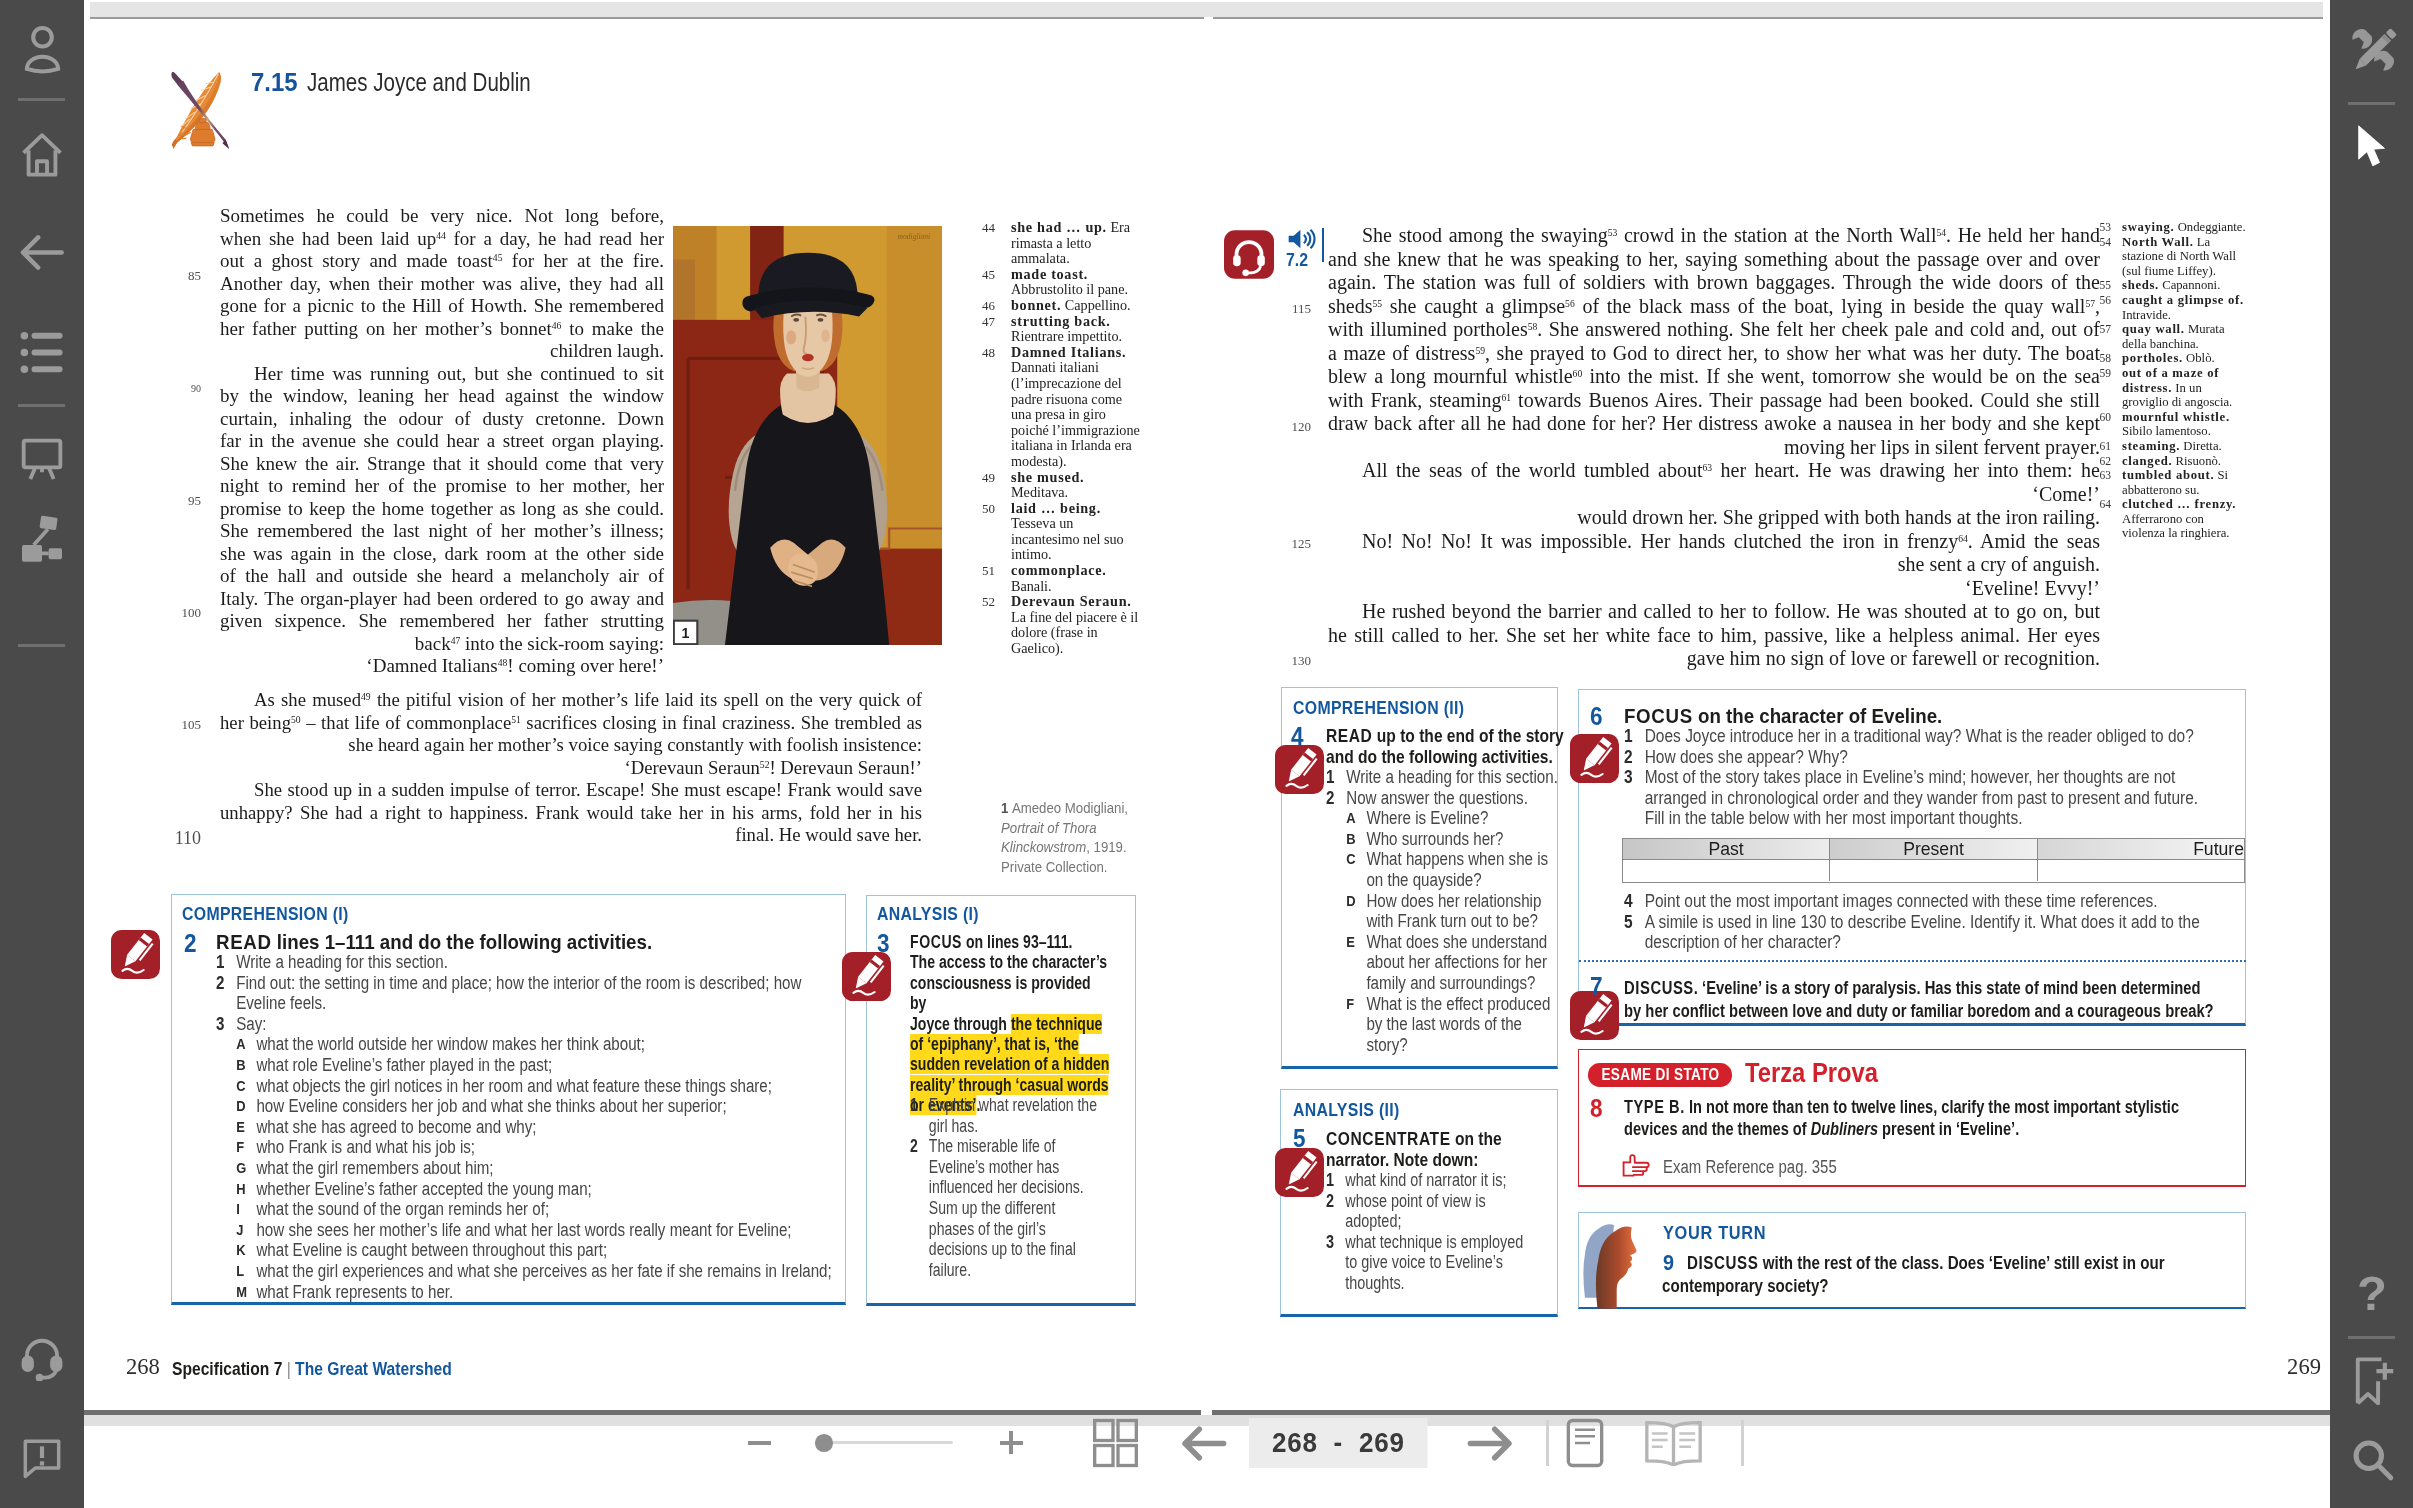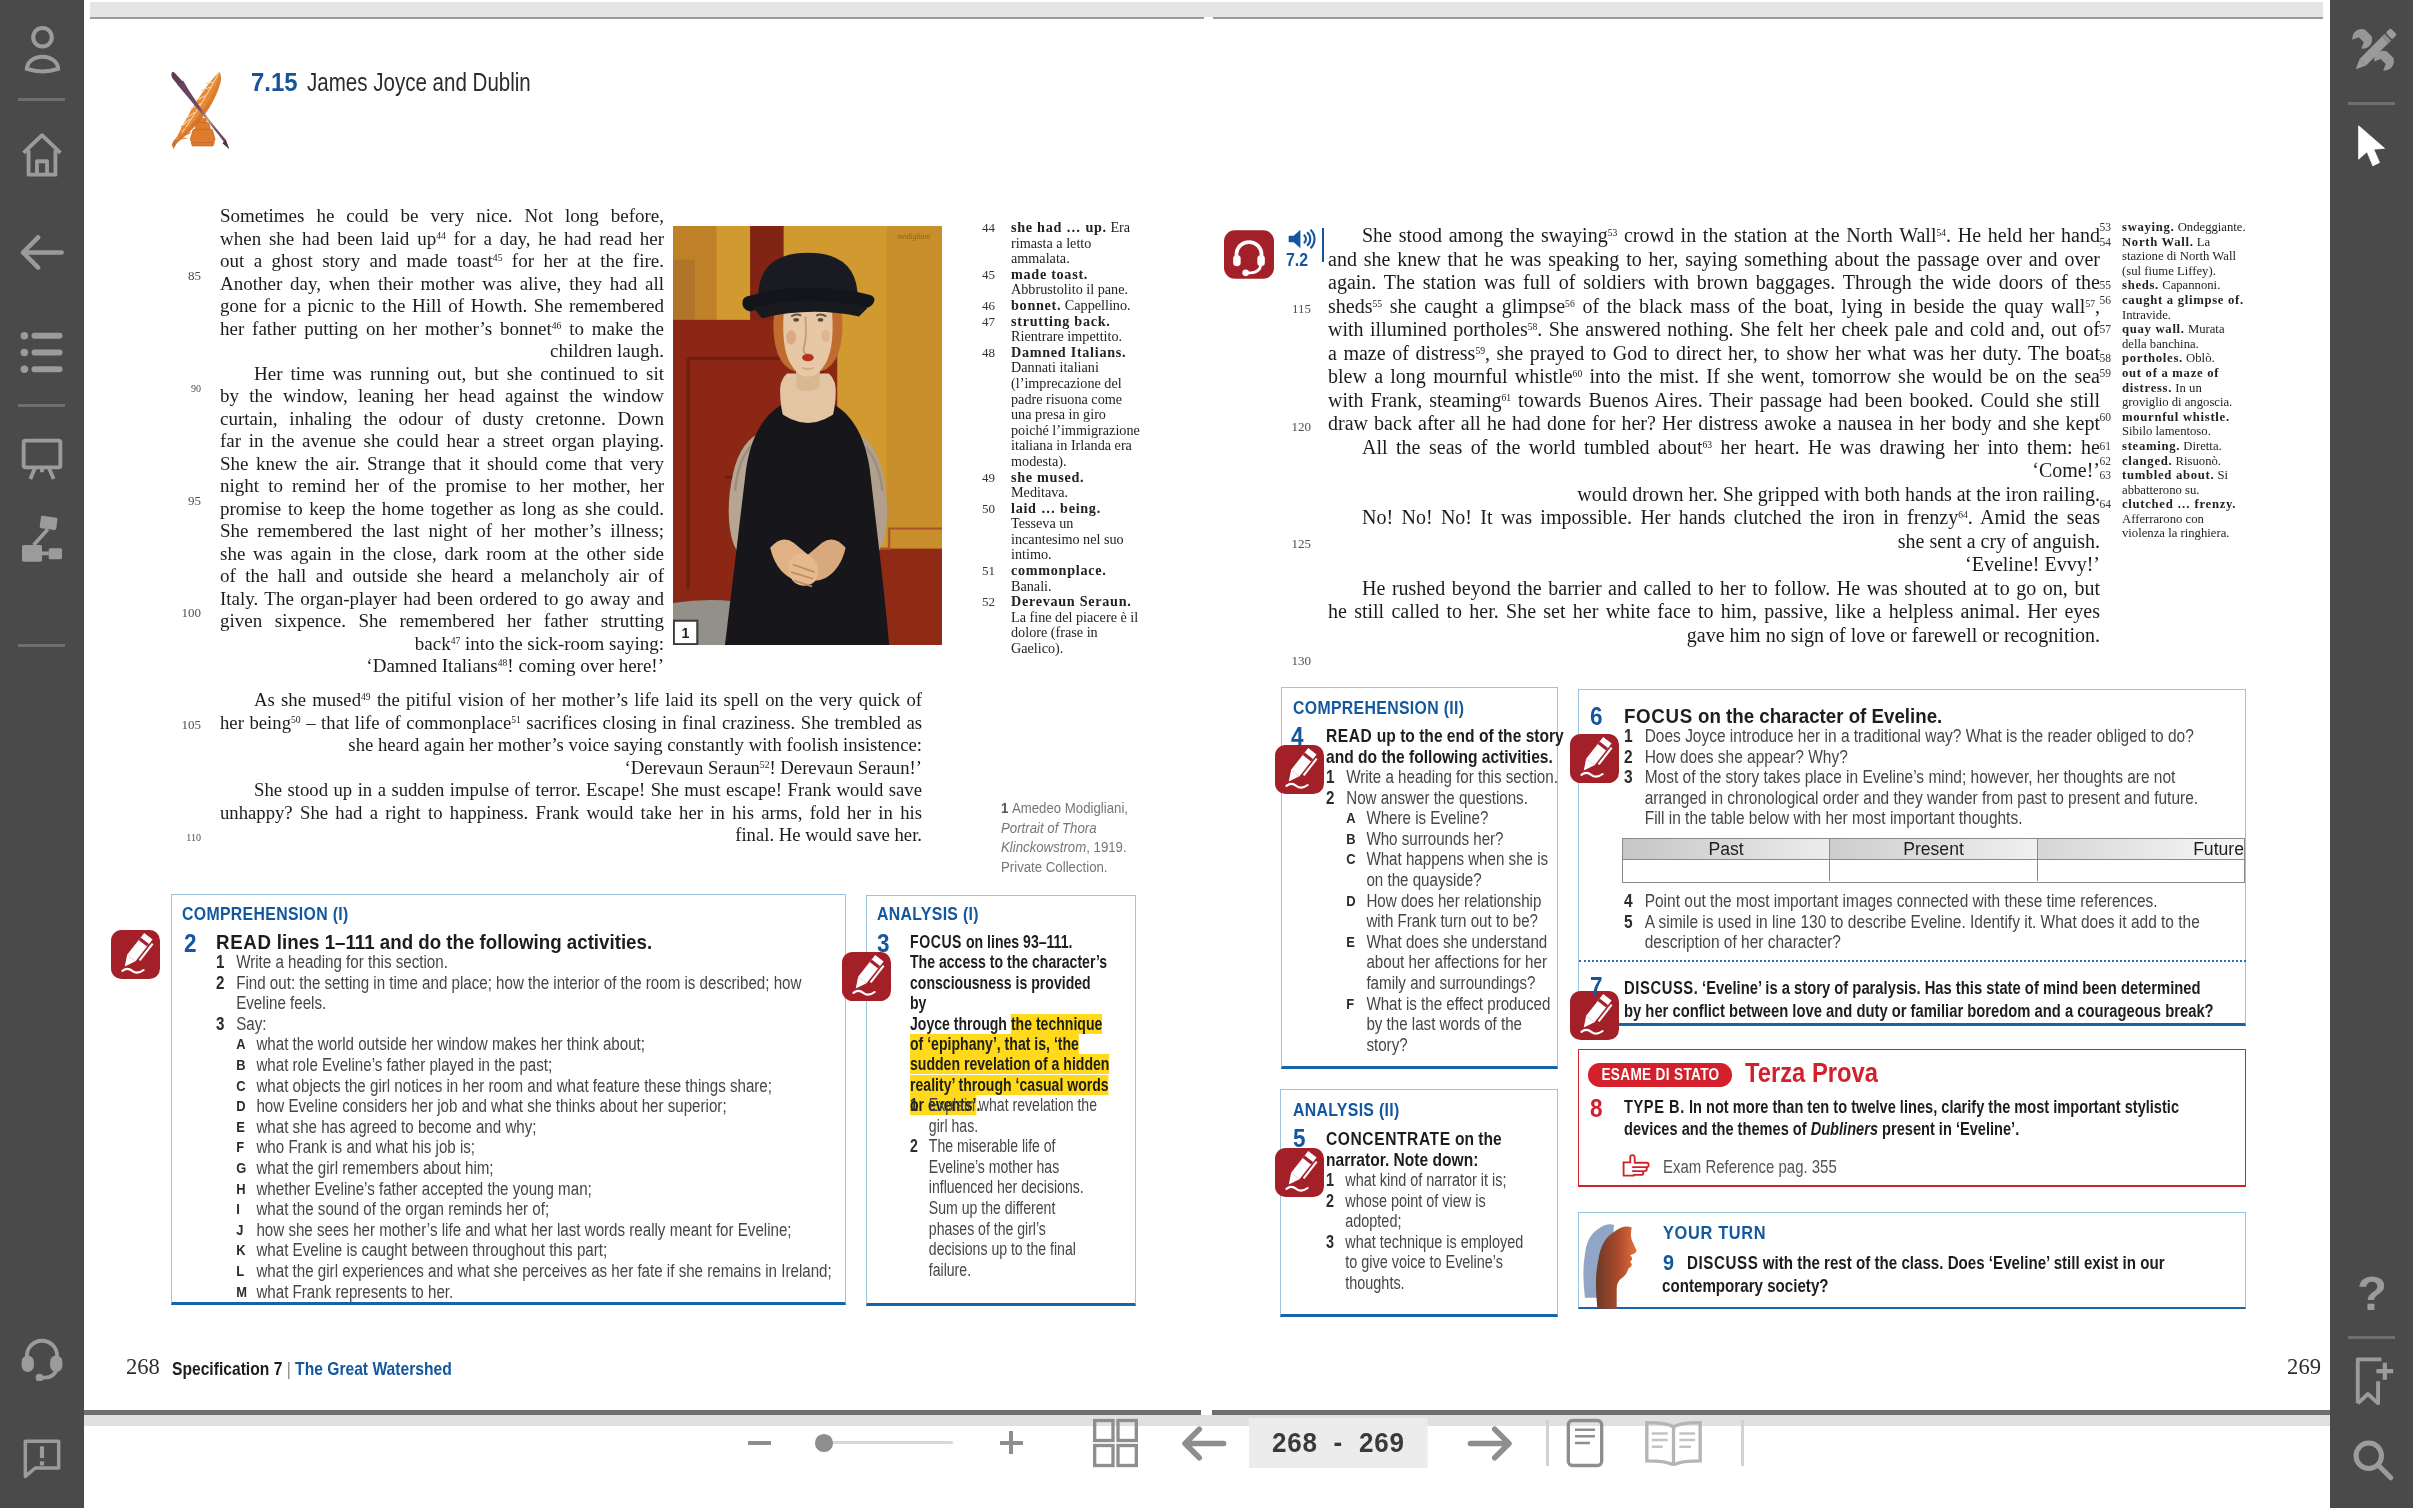--- a/index.html
+++ b/index.html
@@ -85,21 +85,21 @@
 <div class="nl ind">‘Derevaun Seraun<sup>52</sup>! Derevaun Seraun!’</div>
 <div class="jl ind">She stood up in a sudden impulse of terror. Escape! She must escape! Frank would save</div>
 <div class="jl">unhappy? She had a right to happiness. Frank would take her in his arms, fold her in his</div>
 <div class="nl">final. He would save her.</div>
 </div>
 <div class="abs serif" style="left:151px;top:265px;width:50px;text-align:right;font-size:13px;line-height:22.5px;color:#4f4f4f">85</div>
 <div class="abs serif" style="left:151px;top:378px;width:50px;text-align:right;font-size:10px;line-height:22.5px;color:#4f4f4f">90</div>
 <div class="abs serif" style="left:151px;top:490px;width:50px;text-align:right;font-size:13px;line-height:22.5px;color:#4f4f4f">95</div>
 <div class="abs serif" style="left:151px;top:602px;width:50px;text-align:right;font-size:13px;line-height:22.5px;color:#4f4f4f">100</div>
 <div class="abs serif" style="left:151px;top:714px;width:50px;text-align:right;font-size:13px;line-height:22.5px;color:#4f4f4f">105</div>
-<div class="abs serif" style="left:151px;top:827px;width:50px;text-align:right;font-size:10px;line-height:22.5px;color:#4f4f4f">110</div>
+<div class="abs serif" style="left:151px;top:827px;width:50px;text-align:right;font-size:18px;line-height:22.5px;color:#4f4f4f">110</div>
 <svg class="abs" style="left:673px;top:226px;width:269px;height:419px" viewBox="0 0 321 500">
 <rect width="321" height="500" fill="#d09a31"></rect>
 <rect x="255" y="0" width="66" height="500" fill="#c78e2b"></rect>
 <rect x="0" y="0" width="52" height="130" fill="#bf8128"></rect>
 <rect x="0" y="40" width="26" height="90" fill="#b0742a"></rect>
 <rect x="92" y="0" width="40" height="116" fill="#822413"></rect>
 <rect x="0" y="112" width="196" height="350" fill="#8c2715"></rect>
 <path d="M18 158 h160 M18 158 v275 M178 158 v252 M62 300 h92" stroke="#701e0f" stroke-width="4" fill="none"></path>
 <rect x="196" y="385" width="125" height="115" fill="#8f2b15"></rect>
 <path d="M196 385 h62 v-24 h63" stroke="#a8542a" stroke-width="2.5" fill="none"></path>
@@ -238,20 +238,21 @@
 <div class="abs serif" style="left:1328px;top:224px;width:772px;font-size:20px;line-height:23.5px;">
 <div class="jl ind">She stood among the swaying<sup>53</sup> crowd in the station at the North Wall<sup>54</sup>. He held her hand</div>
 <div class="jl">and she knew that he was speaking to her, saying something about the passage over and over</div>
 <div class="jl">again. The station was full of soldiers with brown baggages. Through the wide doors of the</div>
 <div class="jl">sheds<sup>55</sup> she caught a glimpse<sup>56</sup> of the black mass of the boat, lying in beside the quay wall<sup>57</sup>,</div>
 <div class="jl">with illumined portholes<sup>58</sup>. She answered nothing. She felt her cheek pale and cold and, out of</div>
 <div class="jl">a maze of distress<sup>59</sup>, she prayed to God to direct her, to show her what was her duty. The boat</div>
 <div class="jl">blew a long mournful whistle<sup>60</sup> into the mist. If she went, tomorrow she would be on the sea</div>
 <div class="jl">with Frank, steaming<sup>61</sup> towards Buenos Aires. Their passage had been booked. Could she still</div>
 <div class="jl">draw back after all he had done for her? Her distress awoke a nausea in her body and she kept</div>
+<div class="nl">moving her lips in silent fervent prayer.</div>
 <div class="jl ind">All the seas of the world tumbled about<sup>63</sup> her heart. He was drawing her into them: he</div>
 <div class="nl ind">‘Come!’</div>
 <div class="nl">would drown her. She gripped with both hands at the iron railing.</div>
 <div class="jl ind">No! No! No! It was impossible. Her hands clutched the iron in frenzy<sup>64</sup>. Amid the seas</div>
 <div class="nl">she sent a cry of anguish.</div>
 <div class="nl ind">‘Eveline! Evvy!’</div>
 <div class="jl ind">He rushed beyond the barrier and called to her to follow. He was shouted at to go on, but</div>
 <div class="jl">he still called to her. She set her white face to him, passive, like a helpless animal. Her eyes</div>
 <div class="nl">gave him no sign of love or farewell or recognition.</div>
 </div>

